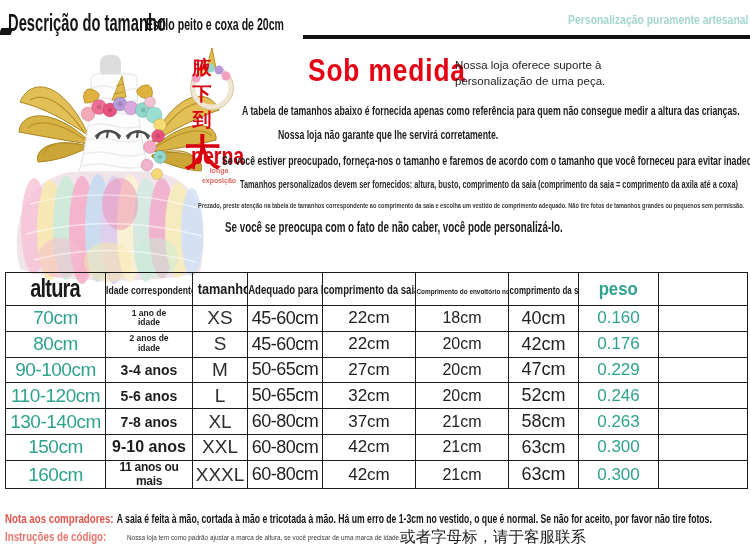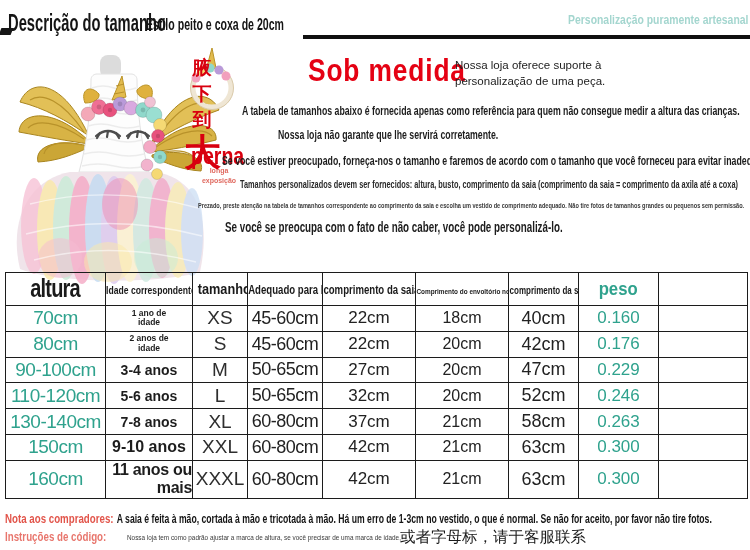--- a/index.html
+++ b/index.html
@@ -52,21 +52,21 @@
   th.col2 .hs{font-size:15px;transform:scaleX(.85);}
   th.col3 .hs{font-size:12px;width:124%;margin-left:-12%;transform:scaleX(.8);}
   th.col4 .hs{font-size:12px;width:124%;margin-left:-12%;transform:scaleX(.8);}
   th.col5 .hs{font-size:8px;width:124%;margin-left:-12%;transform:scaleX(.8);font-weight:600;}
   th.col6 .hs{font-size:10px;width:124%;margin-left:-12%;transform:scaleX(.8);font-weight:600;}
   th.col7 .hs{font-size:19px;transform:scaleX(.88);color:#2fa28d;}
   tbody td.col0{color:#2fa28d;font-size:19px;letter-spacing:-.5px;}
   tbody td.col1{font-weight:bold;font-size:14px;color:#1d1d1d;white-space:pre-line;line-height:1.15;}
   tbody tr:nth-child(-n+2) td.col1{font-size:8.5px;}
   tbody tr:nth-child(6) td.col1{font-size:16px;}
-  tbody tr:nth-child(7) td.col1{font-size:16px;letter-spacing:-.3px;text-align:right;}
+  tbody tr:nth-child(7) td.col1{font-size:12px;letter-spacing:-.3px;}
   tbody td.col2{font-size:19px;color:#2e2e2e;}
   tbody td.col3{font-size:18px;color:#222;letter-spacing:-.5px;}
   tbody td.col4{font-size:17px;color:#222;}
   tbody td.col5{font-size:16px;color:#222;}
   tbody td.col6{font-size:18px;color:#222;}
   tbody td.col7{color:#2fa28d;font-size:17px;}
 
   
   .note1{left:5px;top:509px;transform:scaleX(.72);transform-origin:0 0;}
   .note1 .lbl{color:#e2544a;font-weight:bold;font-size:13.5px;}

